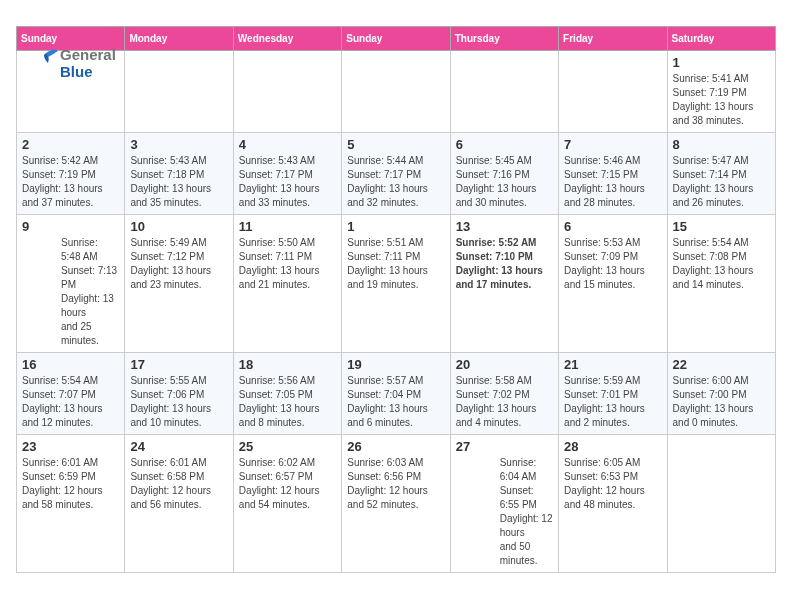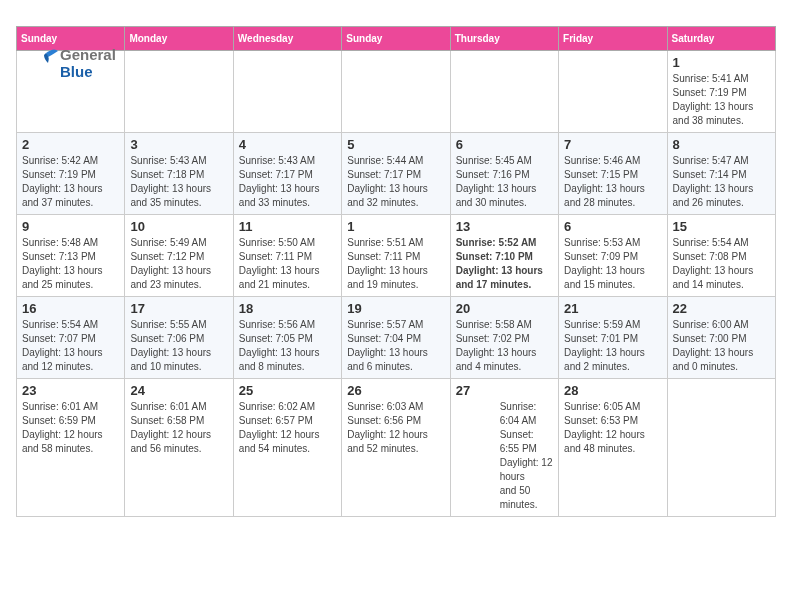--- a/index.html
+++ b/index.html
@@ -176,21 +176,21 @@
           <span class="day-number">8</span>
           <div class="day-info" style="white-space: pre-line;">Sunrise: 5:47 AM
 Sunset: 7:14 PM
 Daylight: 13 hours
 and 26 minutes.</div>
         </td>
       </tr>
       <tr>
         <td>
           <span class="day-number">9</span>
-          <div class="day-info" style="white-space: pre-line;">Sunrise: 5:48 AM
+          <div class="day-info" style="white-space: pre-line; margin-left: 39px;">Sunrise: 5:48 AM
 Sunset: 7:13 PM
 Daylight: 13 hours
 and 25 minutes.</div>
         </td>
         <td>
           <span class="day-number">10</span>
           <div class="day-info" style="white-space: pre-line;">Sunrise: 5:49 AM
 Sunset: 7:12 PM
 Daylight: 13 hours
 and 23 minutes.</div>

